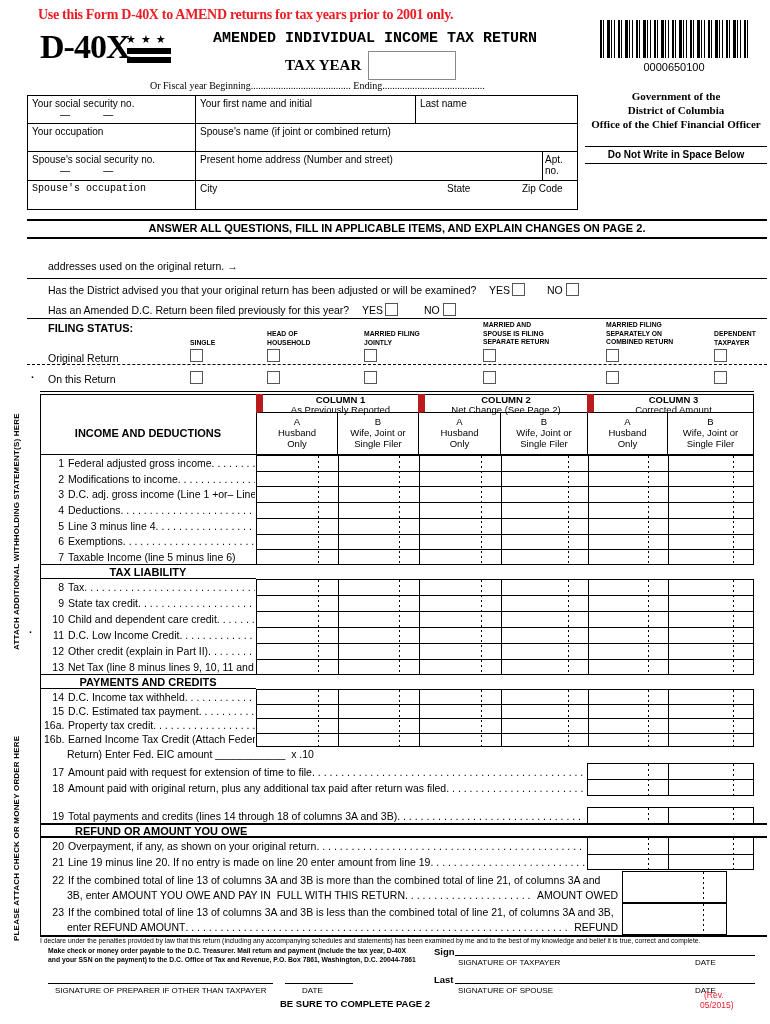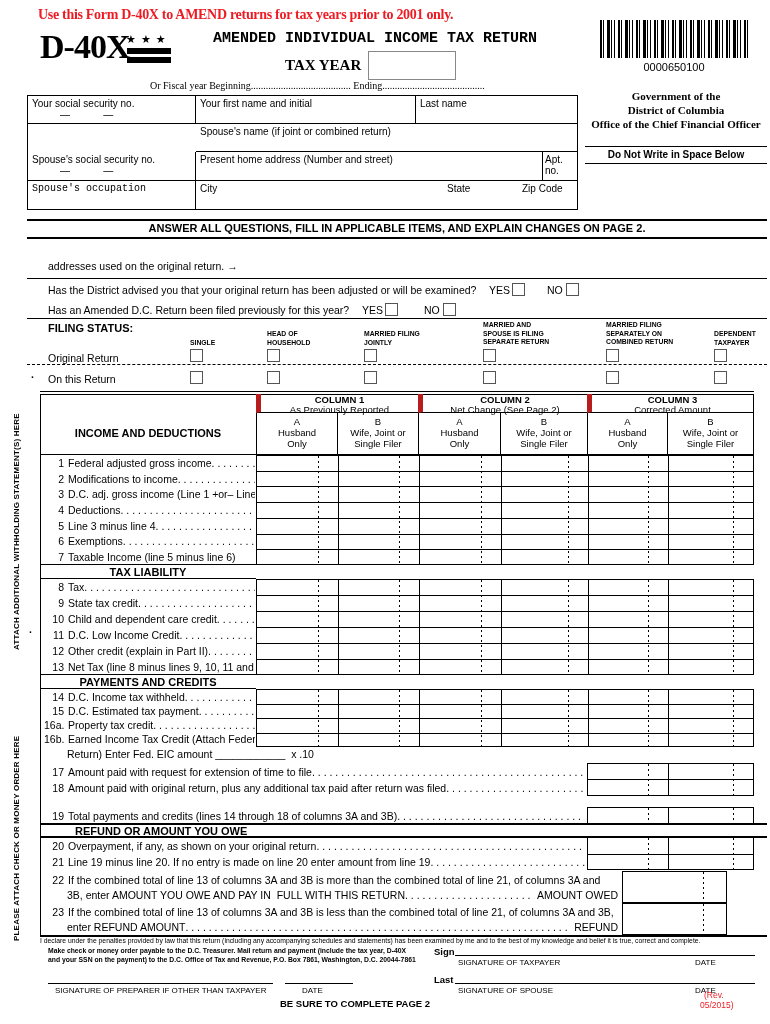--- a/index.html
+++ b/index.html
@@ -39,21 +39,21 @@
   .g2{position:absolute;left:587px;width:167px;border:1px solid #000;box-sizing:border-box;
       background-image:linear-gradient(#000,#000),
       repeating-linear-gradient(to bottom,#000 0 2px,transparent 2px 5px),repeating-linear-gradient(to bottom,#000 0 2px,transparent 2px 5px),
       var(--rowbg);
       background-size:1px 100%,1px 100%,1px 100%,100% 100%;
       background-position:80px 0,60px 0,145px 0,0 0;
       background-repeat:no-repeat;}
   .g1{position:absolute;left:622px;width:105px;border:1px solid #000;box-sizing:border-box;
       background-image:repeating-linear-gradient(to bottom,#000 0 2px,transparent 2px 5px);
       background-size:1px 100%;background-position:80px 0;background-repeat:no-repeat;}
-  .colhd{position:absolute;top:394px;height:19px;border-left:5px solid #b91c1c;border-bottom:1px solid #000;
+  .colhd{position:absolute;top:394px;height:19px;border-left:7px solid #b91c1c;border-bottom:1px solid #000;
          box-sizing:border-box;text-align:center;font-size:9.5px;line-height:9.5px;padding-top:1px;}
   .subhd{position:absolute;top:413px;height:42px;border-left:1px solid #000;border-bottom:1px solid #000;
          box-sizing:border-box;text-align:center;font-size:9.5px;line-height:11px;padding-top:3px;white-space:pre-line;}
   .vert{position:absolute;transform:rotate(-90deg);transform-origin:0 0;font-size:8px;font-weight:bold;
         white-space:nowrap;letter-spacing:0.2px;}
   .barcode{position:absolute;background:repeating-linear-gradient(to right,#000 0 2px,#fff 2px 3px,#000 3px 4px,#fff 4px 7px,#000 7px 10px,#fff 10px 11px,#000 11px 12px,#fff 12px 14px,#000 14px 15px,#fff 15px 18px);}
   .sigline{position:absolute;height:1px;background:#000;}
 </style>
 </head>
 <body>
@@ -90,20 +90,23 @@
   <div class="abs" style="left:27px;top:95px;width:551px;height:115px;border:1px solid #000;box-sizing:border-box;"></div>
   <div class="cell br bb" style="left:28px;top:96px;width:168px;height:28px;">
     <span>Your social security no.</span>
     <div style="padding-left:28px;white-space:pre;">—            —</div>
   </div>
   <div class="cell bb" style="left:416px;top:96px;width:161px;height:28px;">
     <span>Last name</span>
   </div>
   <div class="cell br bb" style="left:196px;top:96px;width:220px;height:28px;">
     <span>Your first name and initial</span>
+  </div>
+  <div class="cell br bb" style="left:28px;top:124px;width:168px;height:28px;">
+    <span>Your occupation</span>
   </div>
   <div class="cell bb" style="left:196px;top:124px;width:381px;height:28px;">
     <span>Spouse's name (if joint or combined return)</span>
   </div>
   <div class="cell br bb" style="left:28px;top:152px;width:168px;height:29px;">
     <span>Spouse's social security no.</span>
     <div style="padding-left:28px;white-space:pre;">—            —</div>
   </div>
   <div class="cell br bb" style="left:196px;top:152px;width:347px;height:29px;">
     <span>Present home address (Number and street)</span>

